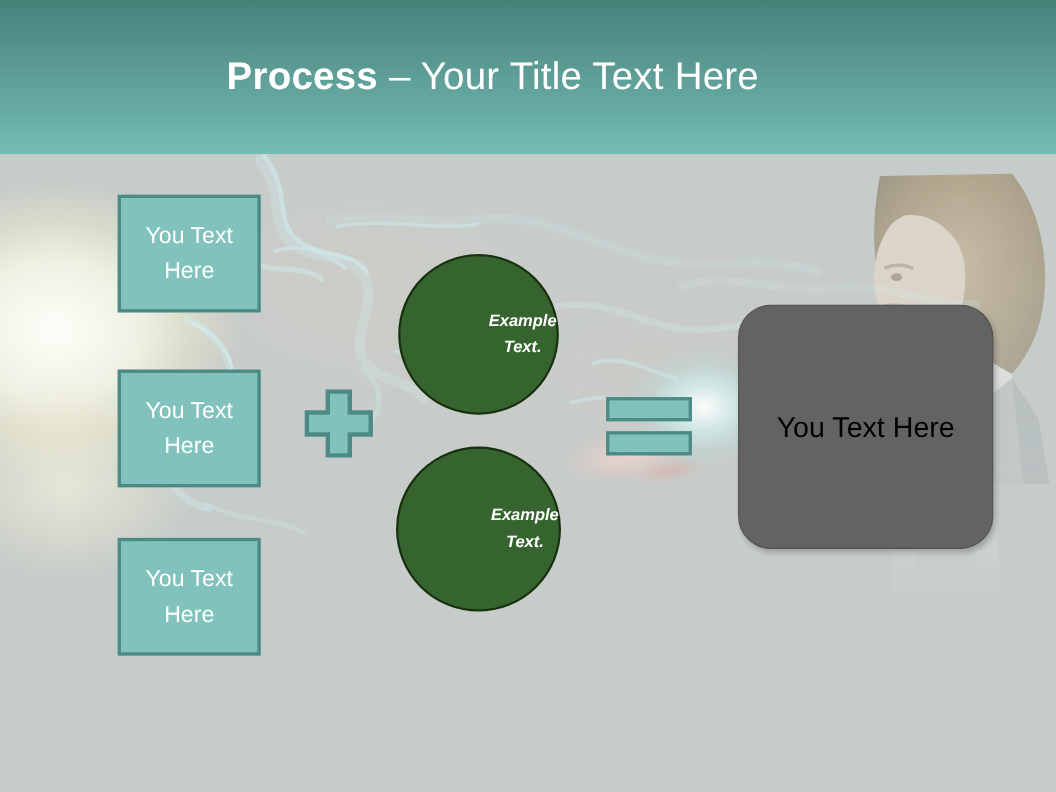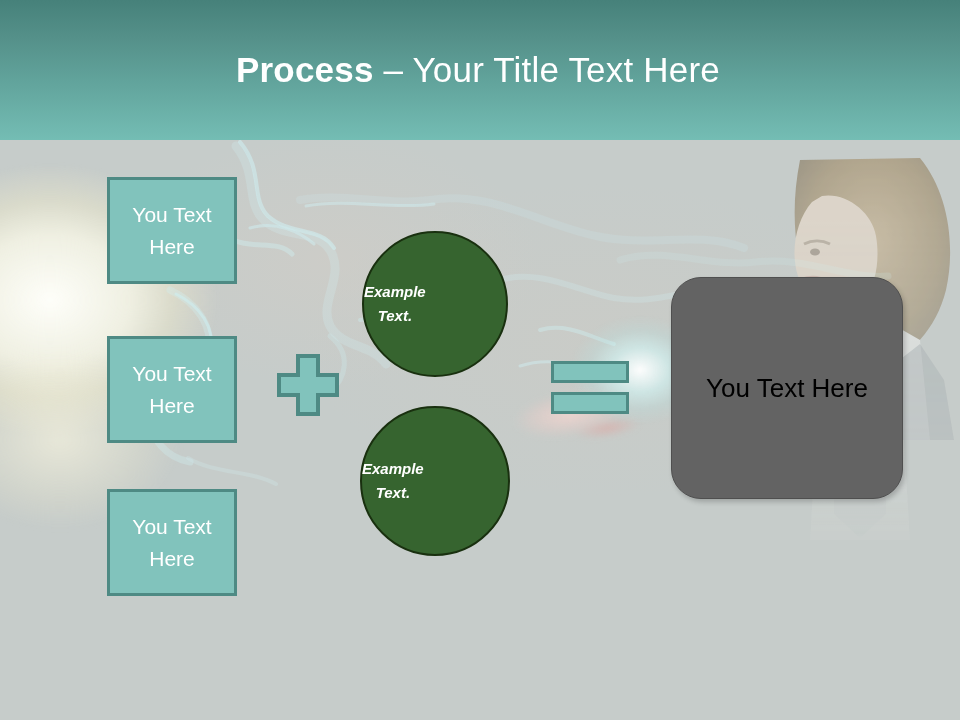--- a/index.html
+++ b/index.html
@@ -83,21 +83,20 @@
   .header-title {
     position: absolute;
     left: 0; top: 49px;
     width: 896px;
     text-align: center;
     color: #ffffff;
     font-size: 35px;
     line-height: 42px;
     letter-spacing: 0.2px;
     white-space: nowrap;
-    padding-left: 30px;
   }
   .header-title .strong { font-weight: bold; }
   .header-title .rest { font-weight: normal; }
 
   
   .teal-box {
     position: absolute;
     background: #81c3bc;
     border: 3px solid #4e8a84;
     box-sizing: border-box;
@@ -139,21 +138,21 @@
     border: 2px solid #19300f;
     box-sizing: border-box;
     color: #ffffff;
     font-size: 15px;
     font-weight: bold;
     font-style: italic;
     line-height: 24px;
     text-align: center;
     display: flex;
     align-items: center;
-    justify-content: flex-start;
+    justify-content: flex-end;
   }
   #circle1 { left: 362px; top: 231px; width: 146px; height: 146px; }
   #circle2 { left: 360px; top: 406px; width: 150px; height: 150px; }
 
   
   #gray-box {
     position: absolute;
     left: 671px; top: 277px;
     width: 232px; height: 222px;
     background: #636363;

